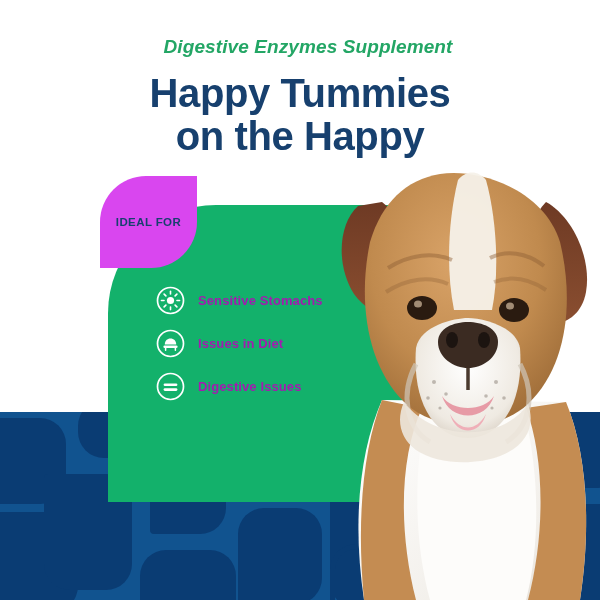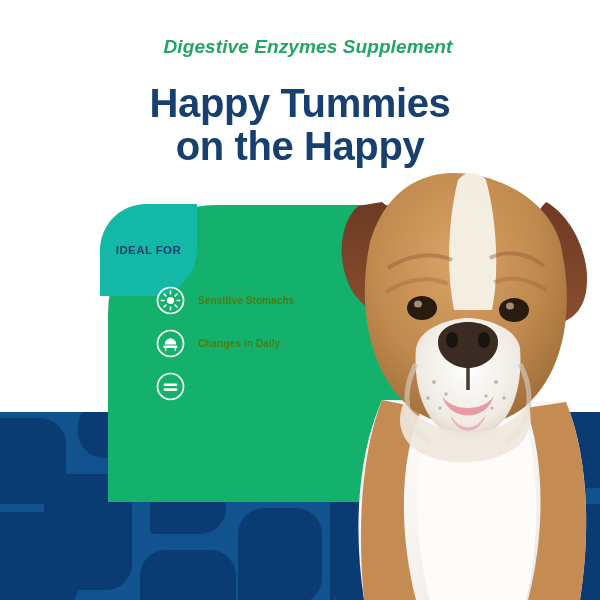--- a/index.html
+++ b/index.html
@@ -29,58 +29,58 @@
     background:#13B16B;
     border-radius:108px 0 60px 0;
   }
   .green-card-ext{
     position:absolute;left:300px;top:205px;width:120px;height:297px;
     background:#13B16B;border-radius:0 0 60px 0;
   }
 
   
   .badge{
-    position:absolute;left:100px;top:204px;width:97px;height:92px;
-    background:#14b8a6;
+    position:absolute;left:100px;top:176px;width:97px;height:92px;
+    background:#d946ef;
     border-radius:46px 0 46px 0;
     display:flex;align-items:center;justify-content:center;
   }
   .badge span{
     color:#17406E;font-weight:bold;font-size:11.5px;letter-spacing:.4px;
     white-space:nowrap;
   }
 
   
   .eyebrow{
     position:absolute;left:0;top:36px;width:600px;text-align:center;
     color:#23A665;font-style:italic;font-weight:bold;font-size:19px;
     letter-spacing:.1px;
     padding-left:8px;
   }
   .headline{
-    position:absolute;left:0;top:82px;width:600px;text-align:center;
+    position:absolute;left:0;top:72px;width:600px;text-align:center;
     color:#17406E;font-weight:bold;font-size:40px;line-height:1.08;
     letter-spacing:-.4px;
   }
   .headline .l2{display:block;}
 
   
   .features{
     position:absolute;left:156px;top:279px;width:260px;
   }
   .feature{
     display:flex;align-items:center;height:43px;
   }
   .f-icon{
     width:29px;height:29px;flex:0 0 29px;margin-right:13px;
     position:relative;
   }
   .f-icon svg{display:block;}
   .f-label{
-    color:#4d7c0f;font-weight:bold;font-size:10px;white-space:nowrap;
+    color:#a21caf;font-weight:bold;font-size:13px;white-space:nowrap;
     letter-spacing:.1px;
   }
 
   
   .dog{position:absolute;left:330px;top:150px;width:270px;height:450px;overflow:hidden;}
   .dog svg{display:block;}
 </style>
 </head>
 <body>
 
@@ -221,29 +221,30 @@
     <div class="feature">
       <span class="f-icon">
         <svg width="29" height="29" viewBox="0 0 29 29">
           <circle cx="14.5" cy="14.5" r="13" fill="none" stroke="#fff" stroke-width="1.7"></circle>
           <path d="M8.8 15.4 C8.8 11.8 11.2 9.6 14.5 9.6 C17.8 9.6 20.2 11.8 20.2 15.4 Z" fill="#fff"></path>
           <rect x="7.4" y="16.4" width="14.2" height="2.6" rx="1.3" fill="#fff"></rect>
           <line x1="9.6" y1="19.6" x2="9.6" y2="21.2" stroke="#fff" stroke-width="1.5" stroke-linecap="round"></line>
           <line x1="19.4" y1="19.6" x2="19.4" y2="21.2" stroke="#fff" stroke-width="1.5" stroke-linecap="round"></line>
         </svg>
       </span>
-      <span class="f-label">Changes in Daily</span>
+      <span class="f-label">Issues in Diet</span>
     </div>
 
     <div class="feature">
       <span class="f-icon">
         <svg width="29" height="29" viewBox="0 0 29 29">
           <circle cx="14.5" cy="14.5" r="13" fill="none" stroke="#fff" stroke-width="1.7"></circle>
           <rect x="7.6" y="11.4" width="13.8" height="2.7" rx="1.35" fill="#fff"></rect>
           <rect x="7.6" y="16.2" width="13.8" height="2.7" rx="1.35" fill="#fff"></rect>
         </svg>
       </span>
+      <span class="f-label">Digestive Issues</span>
     </div>
 
 
   </div>
 
 </div>
 
 </body></html>

